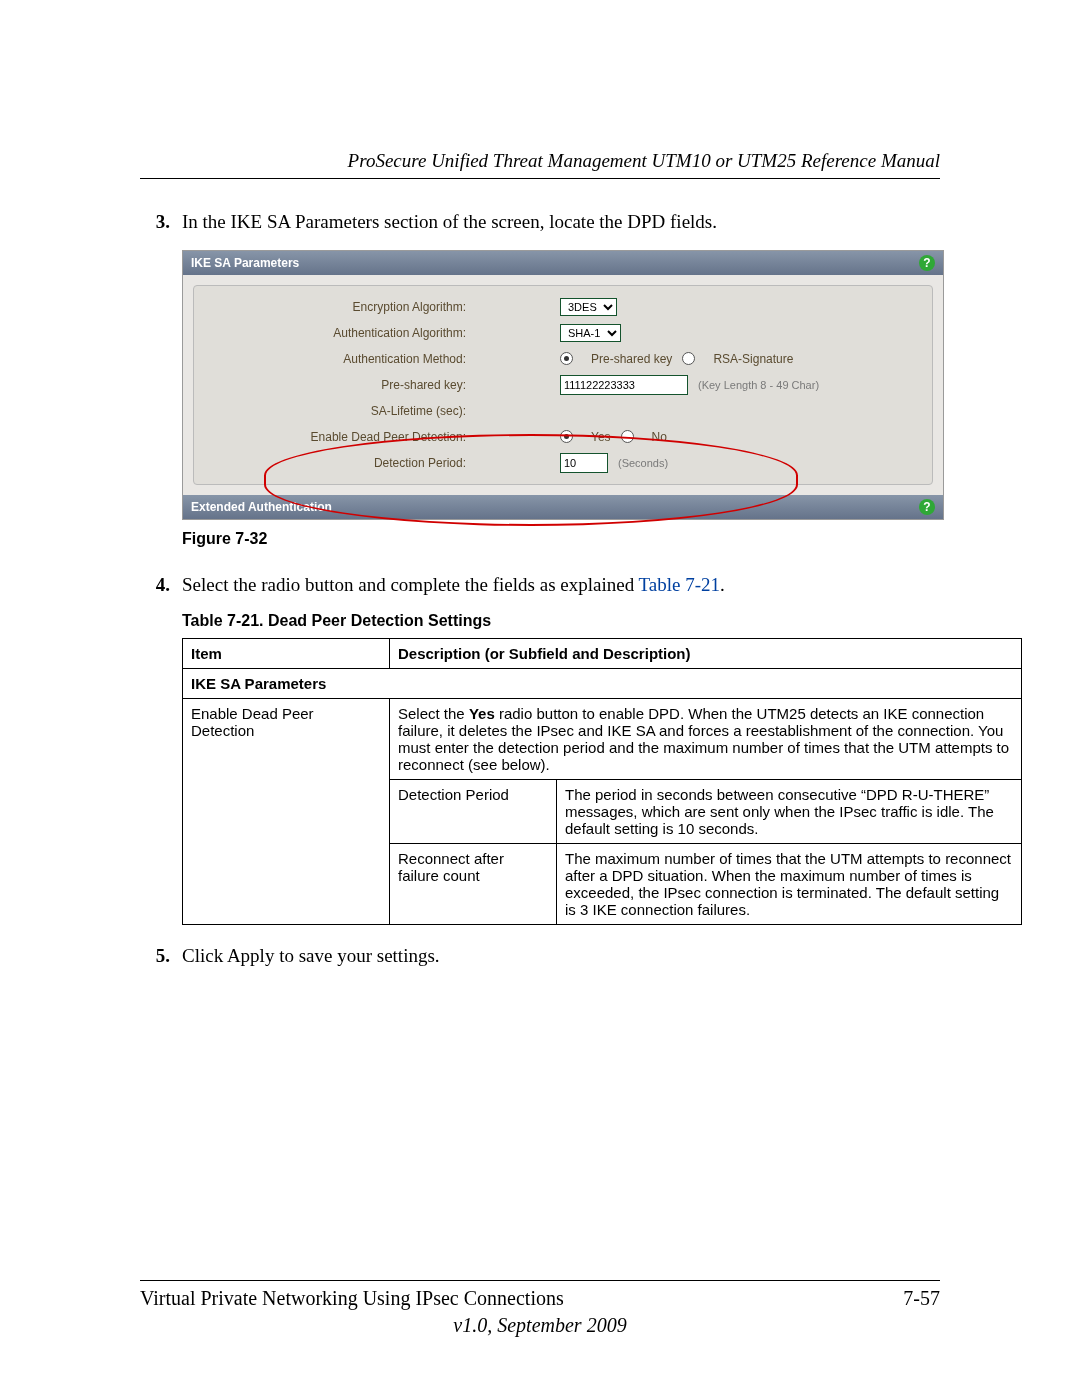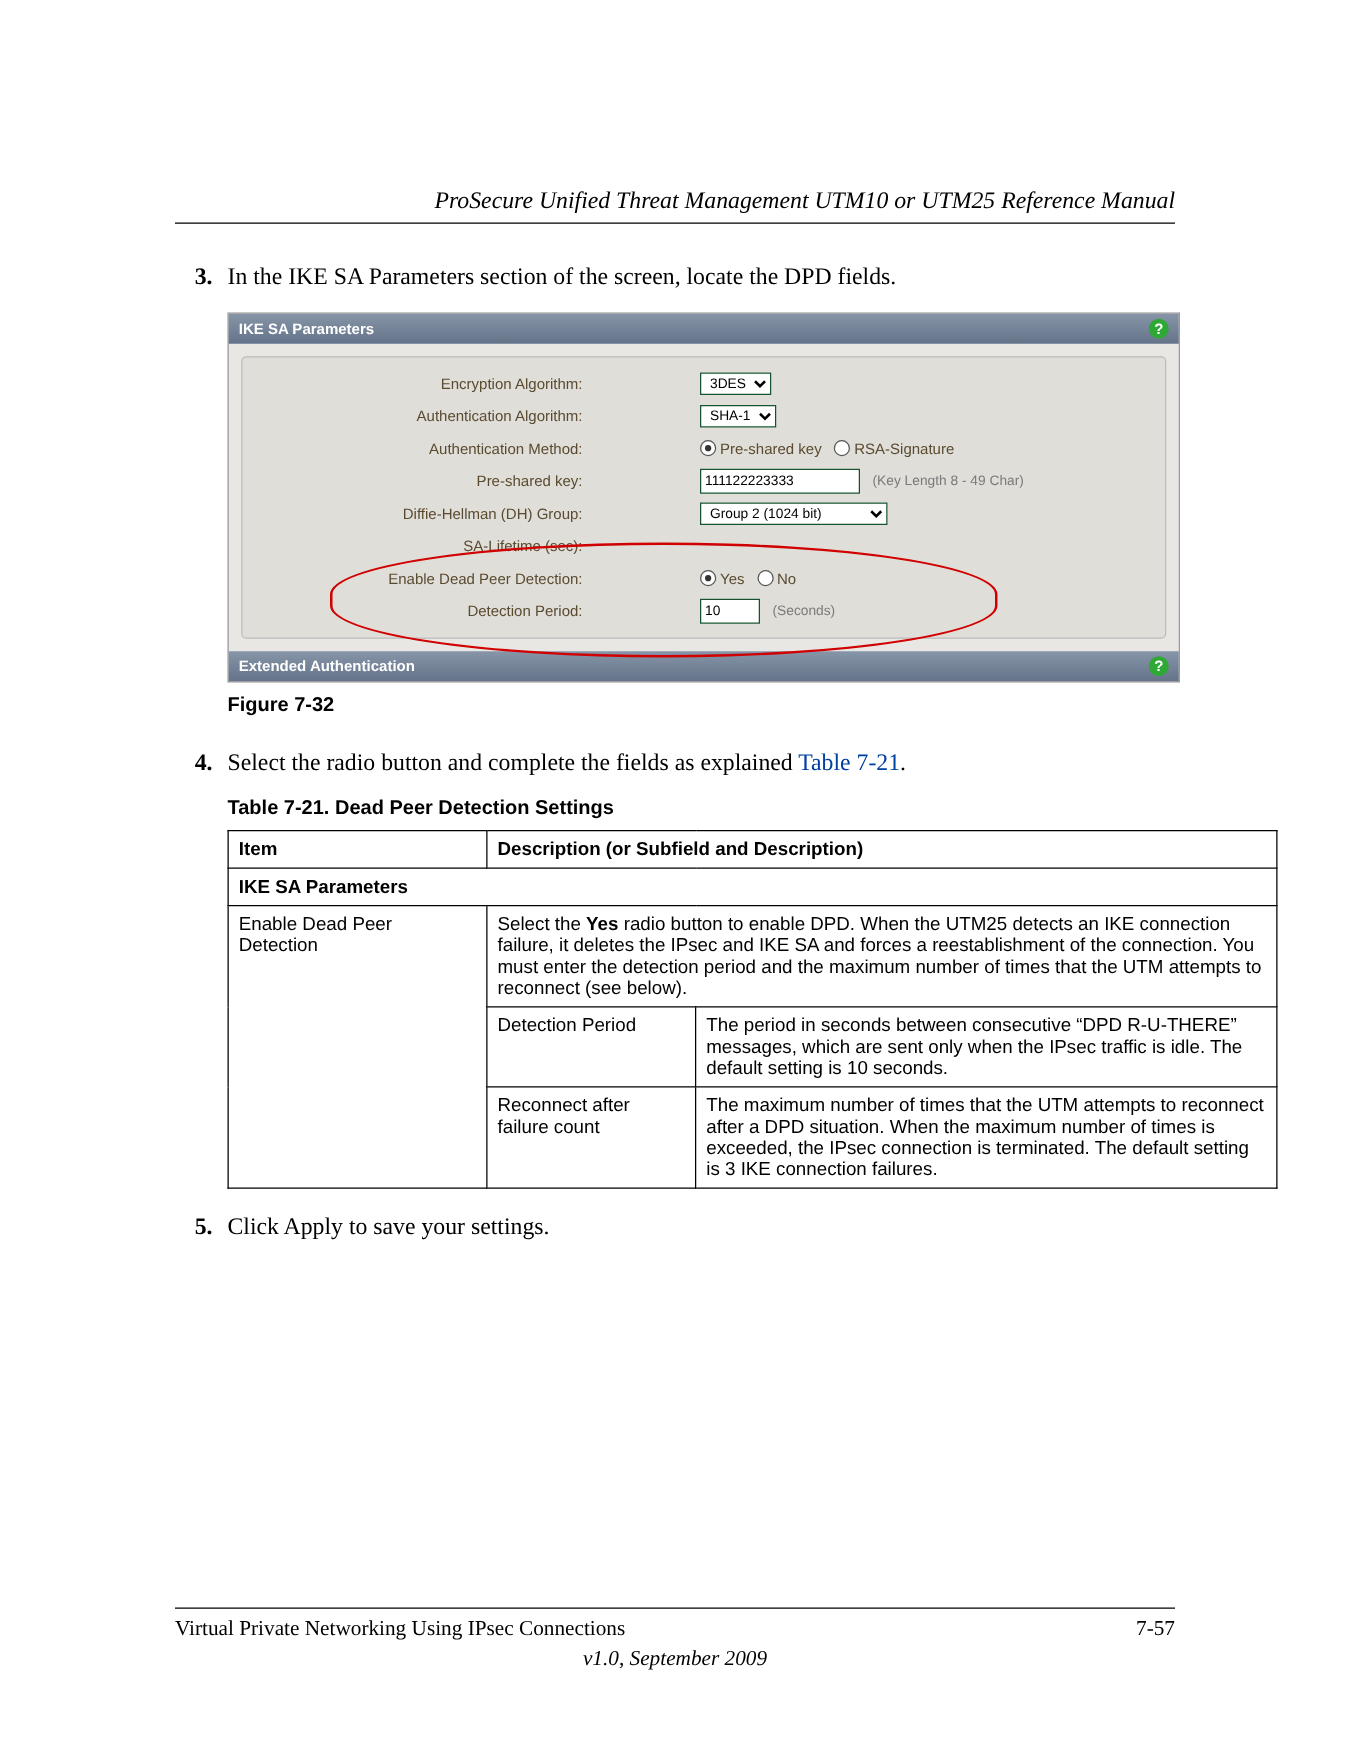--- a/index.html
+++ b/index.html
@@ -95,21 +95,21 @@
   .sel, .txt {
     background:#fff;
     border:1px solid #14532d;
     font-family:Verdana, Arial, sans-serif;
     font-size:11px;
     padding:1px 3px;
   }
   .sel { height:18px; }
   .txt { height:16px; }
   .radio {
-    display:flex;align-items:center;gap:3px;color:#5a4b30;
+    display:flex;align-items:center;gap:18px;color:#5a4b30;
   }
   .rdot {
     width:11px;height:11px;border-radius:50%;border:1px solid #555;background:#fff;
     display:flex;align-items:center;justify-content:center;
   }
   .rdot.on::after{content:"";width:5px;height:5px;border-radius:50%;background:#333;}
   .hint { color:#7a7a7a; font-size:11px; }
   .red-oval {
     position:absolute;
     border:2px solid #d00000;
@@ -149,21 +149,21 @@
     border:1px solid #000;
     padding:6px 8px;
     vertical-align:top;
     text-align:left;
   }
   table.dpd th { font-weight:bold; }
   .page-footer {
     position:absolute;
     left:140px; right:140px;
     bottom:60px;
-    font-size:17px;
+    font-size:20px;
   }
   .pf-line {
     border-top:1.5px solid #000;
     margin-bottom:6px;
   }
   .pf-row1 { display:flex;justify-content:space-between;font-family:"Times New Roman",serif; }
   .pf-row2 { text-align:center;font-style:italic;margin-top:4px; }
 </style>
 </head>
 <body>
@@ -209,26 +209,20 @@
           </div>
         </div>
         <div class="form-row">
           <div class="fr-label">Pre-shared key:</div>
           <div class="fr-ctrl">
             <input class="txt" style="width: 120px;" value="111122223333">
             <span class="hint">(Key Length 8 - 49 Char)</span>
           </div>
         </div>
         <div class="form-row">
-          <div class="fr-label">Diffie-Hellman (DH) Group:</div>
-          <div class="fr-ctrl">
-              <select class="sel" style="width:150px"><option>Group 2 (1024 bit)</option></select>
-            </div>
-        </div>
-        <div class="form-row">
           <div class="fr-label">SA-Lifetime (sec):</div>
         </div>
         <div class="form-row">
           <div class="fr-label">Enable Dead Peer Detection:</div>
           <div class="fr-ctrl">
             <span class="radio">
                 <span class="rdot on"></span>
                 <span>Yes</span>
               </span>
             <span class="radio">

